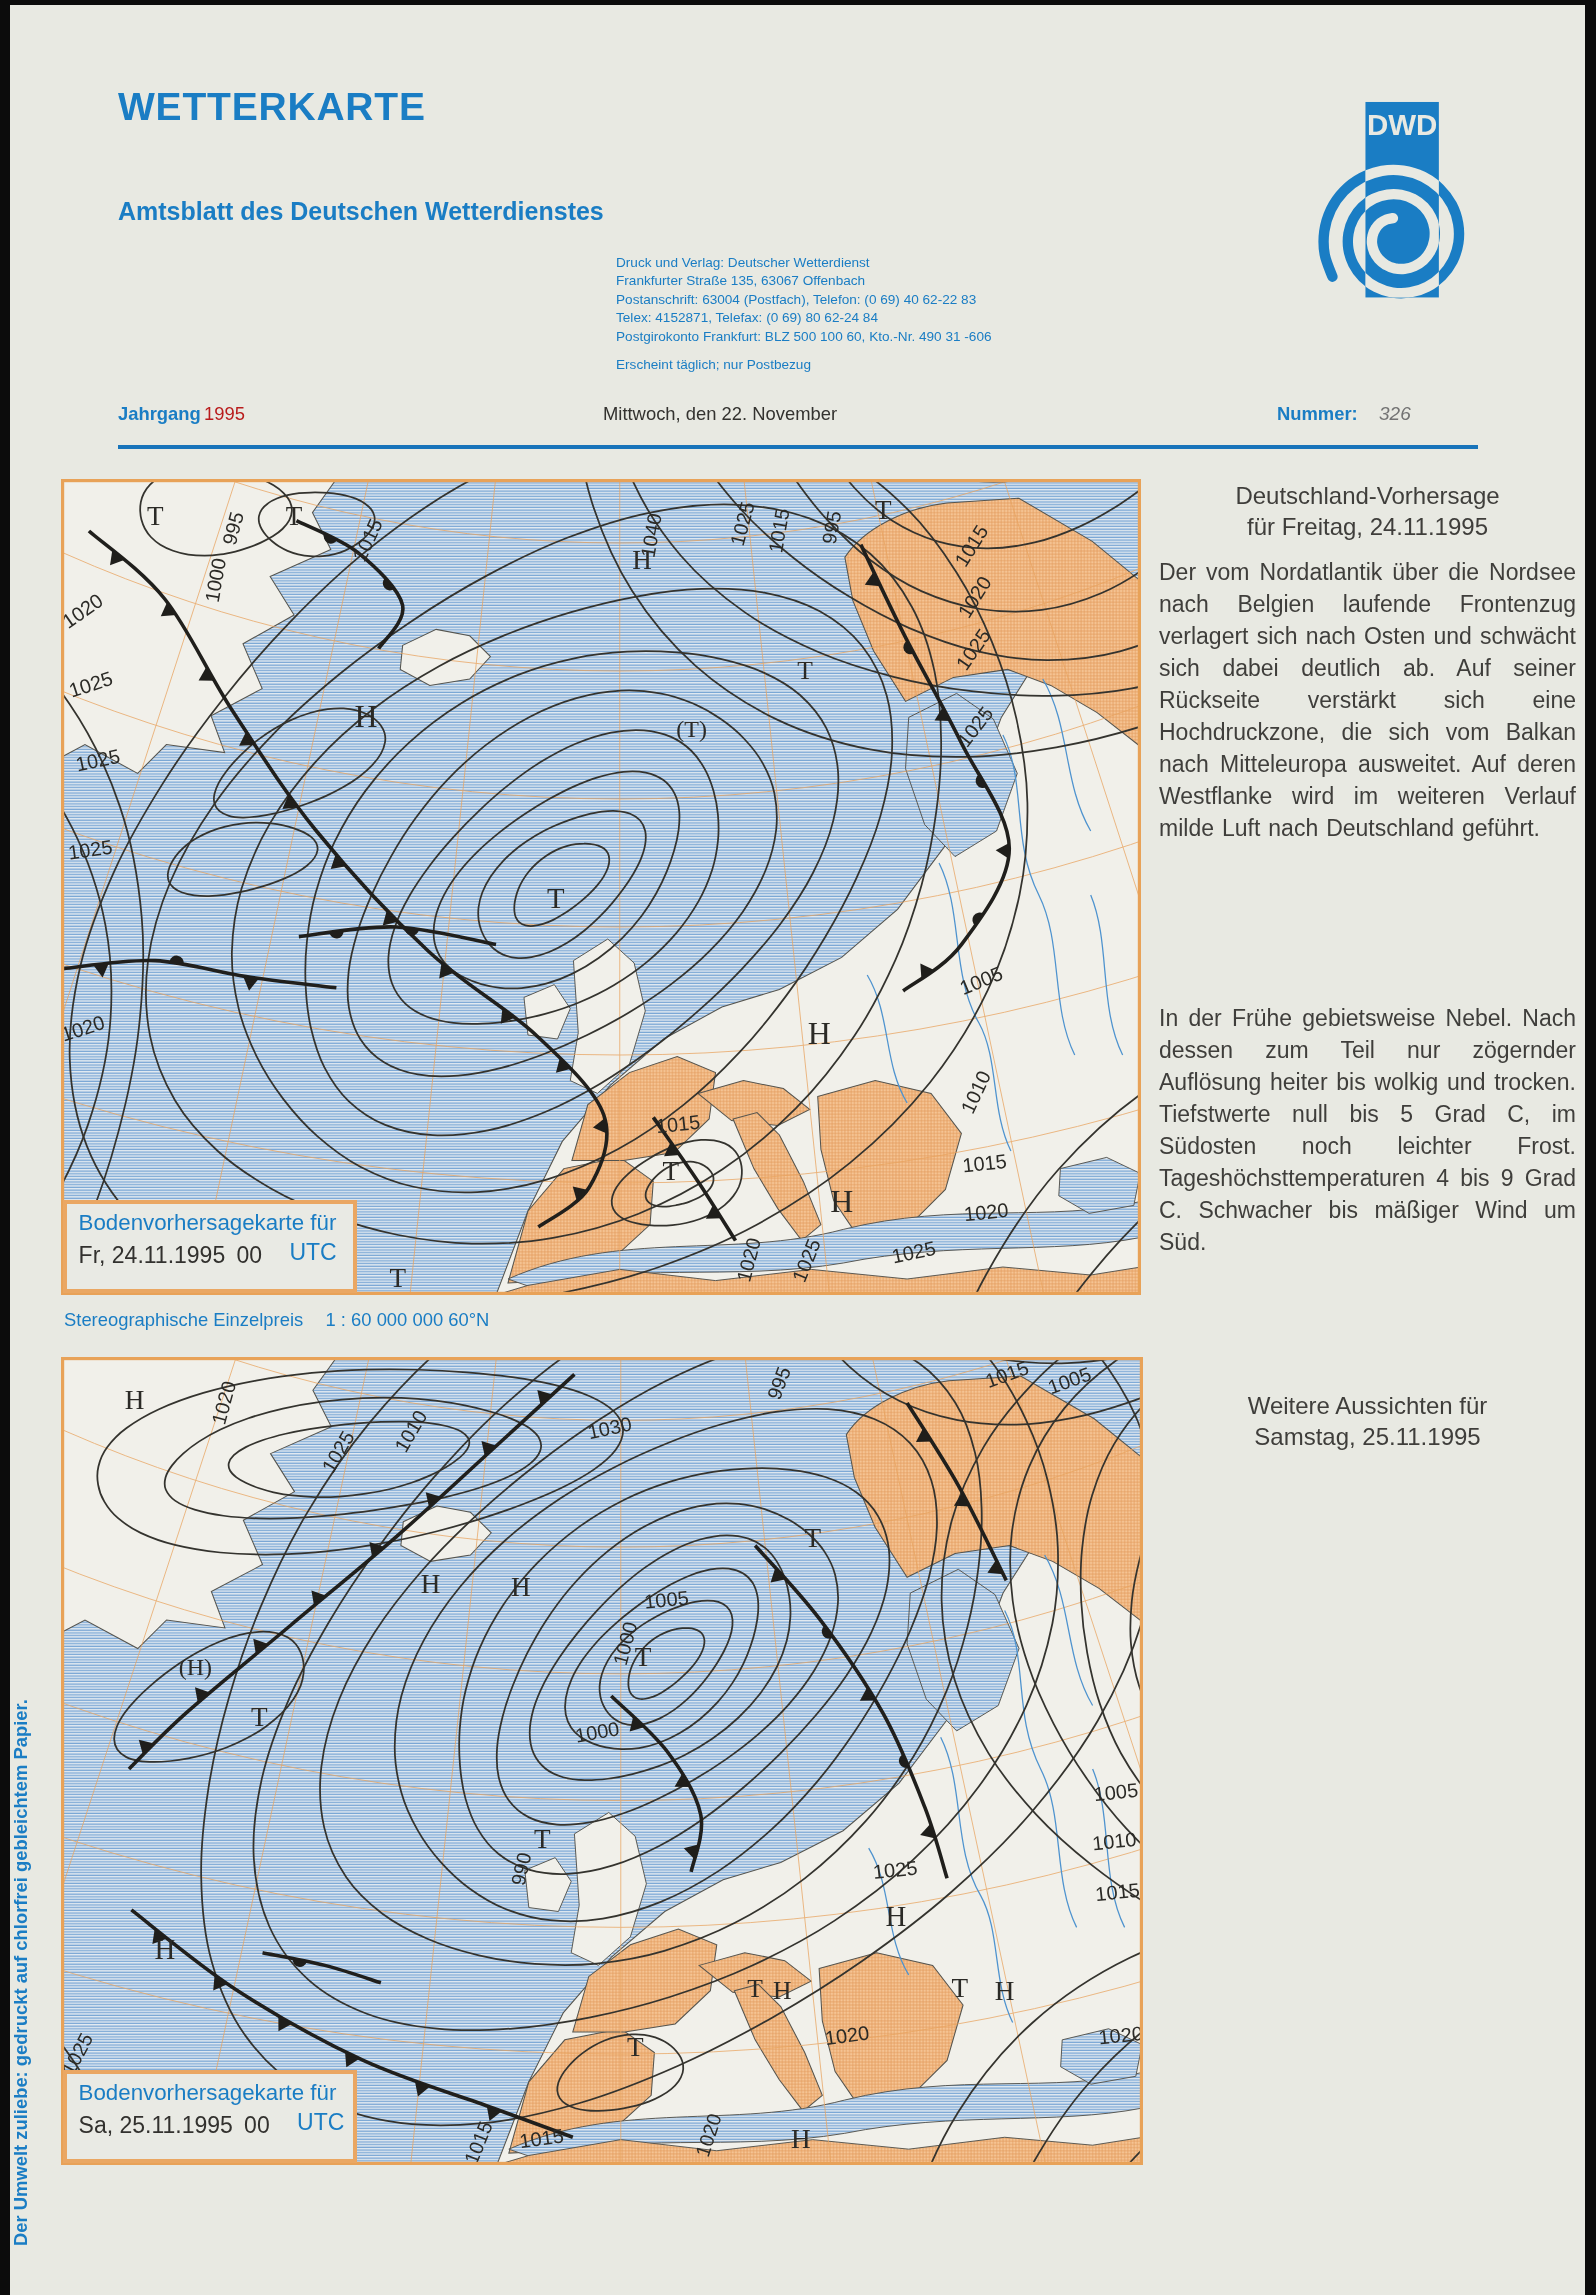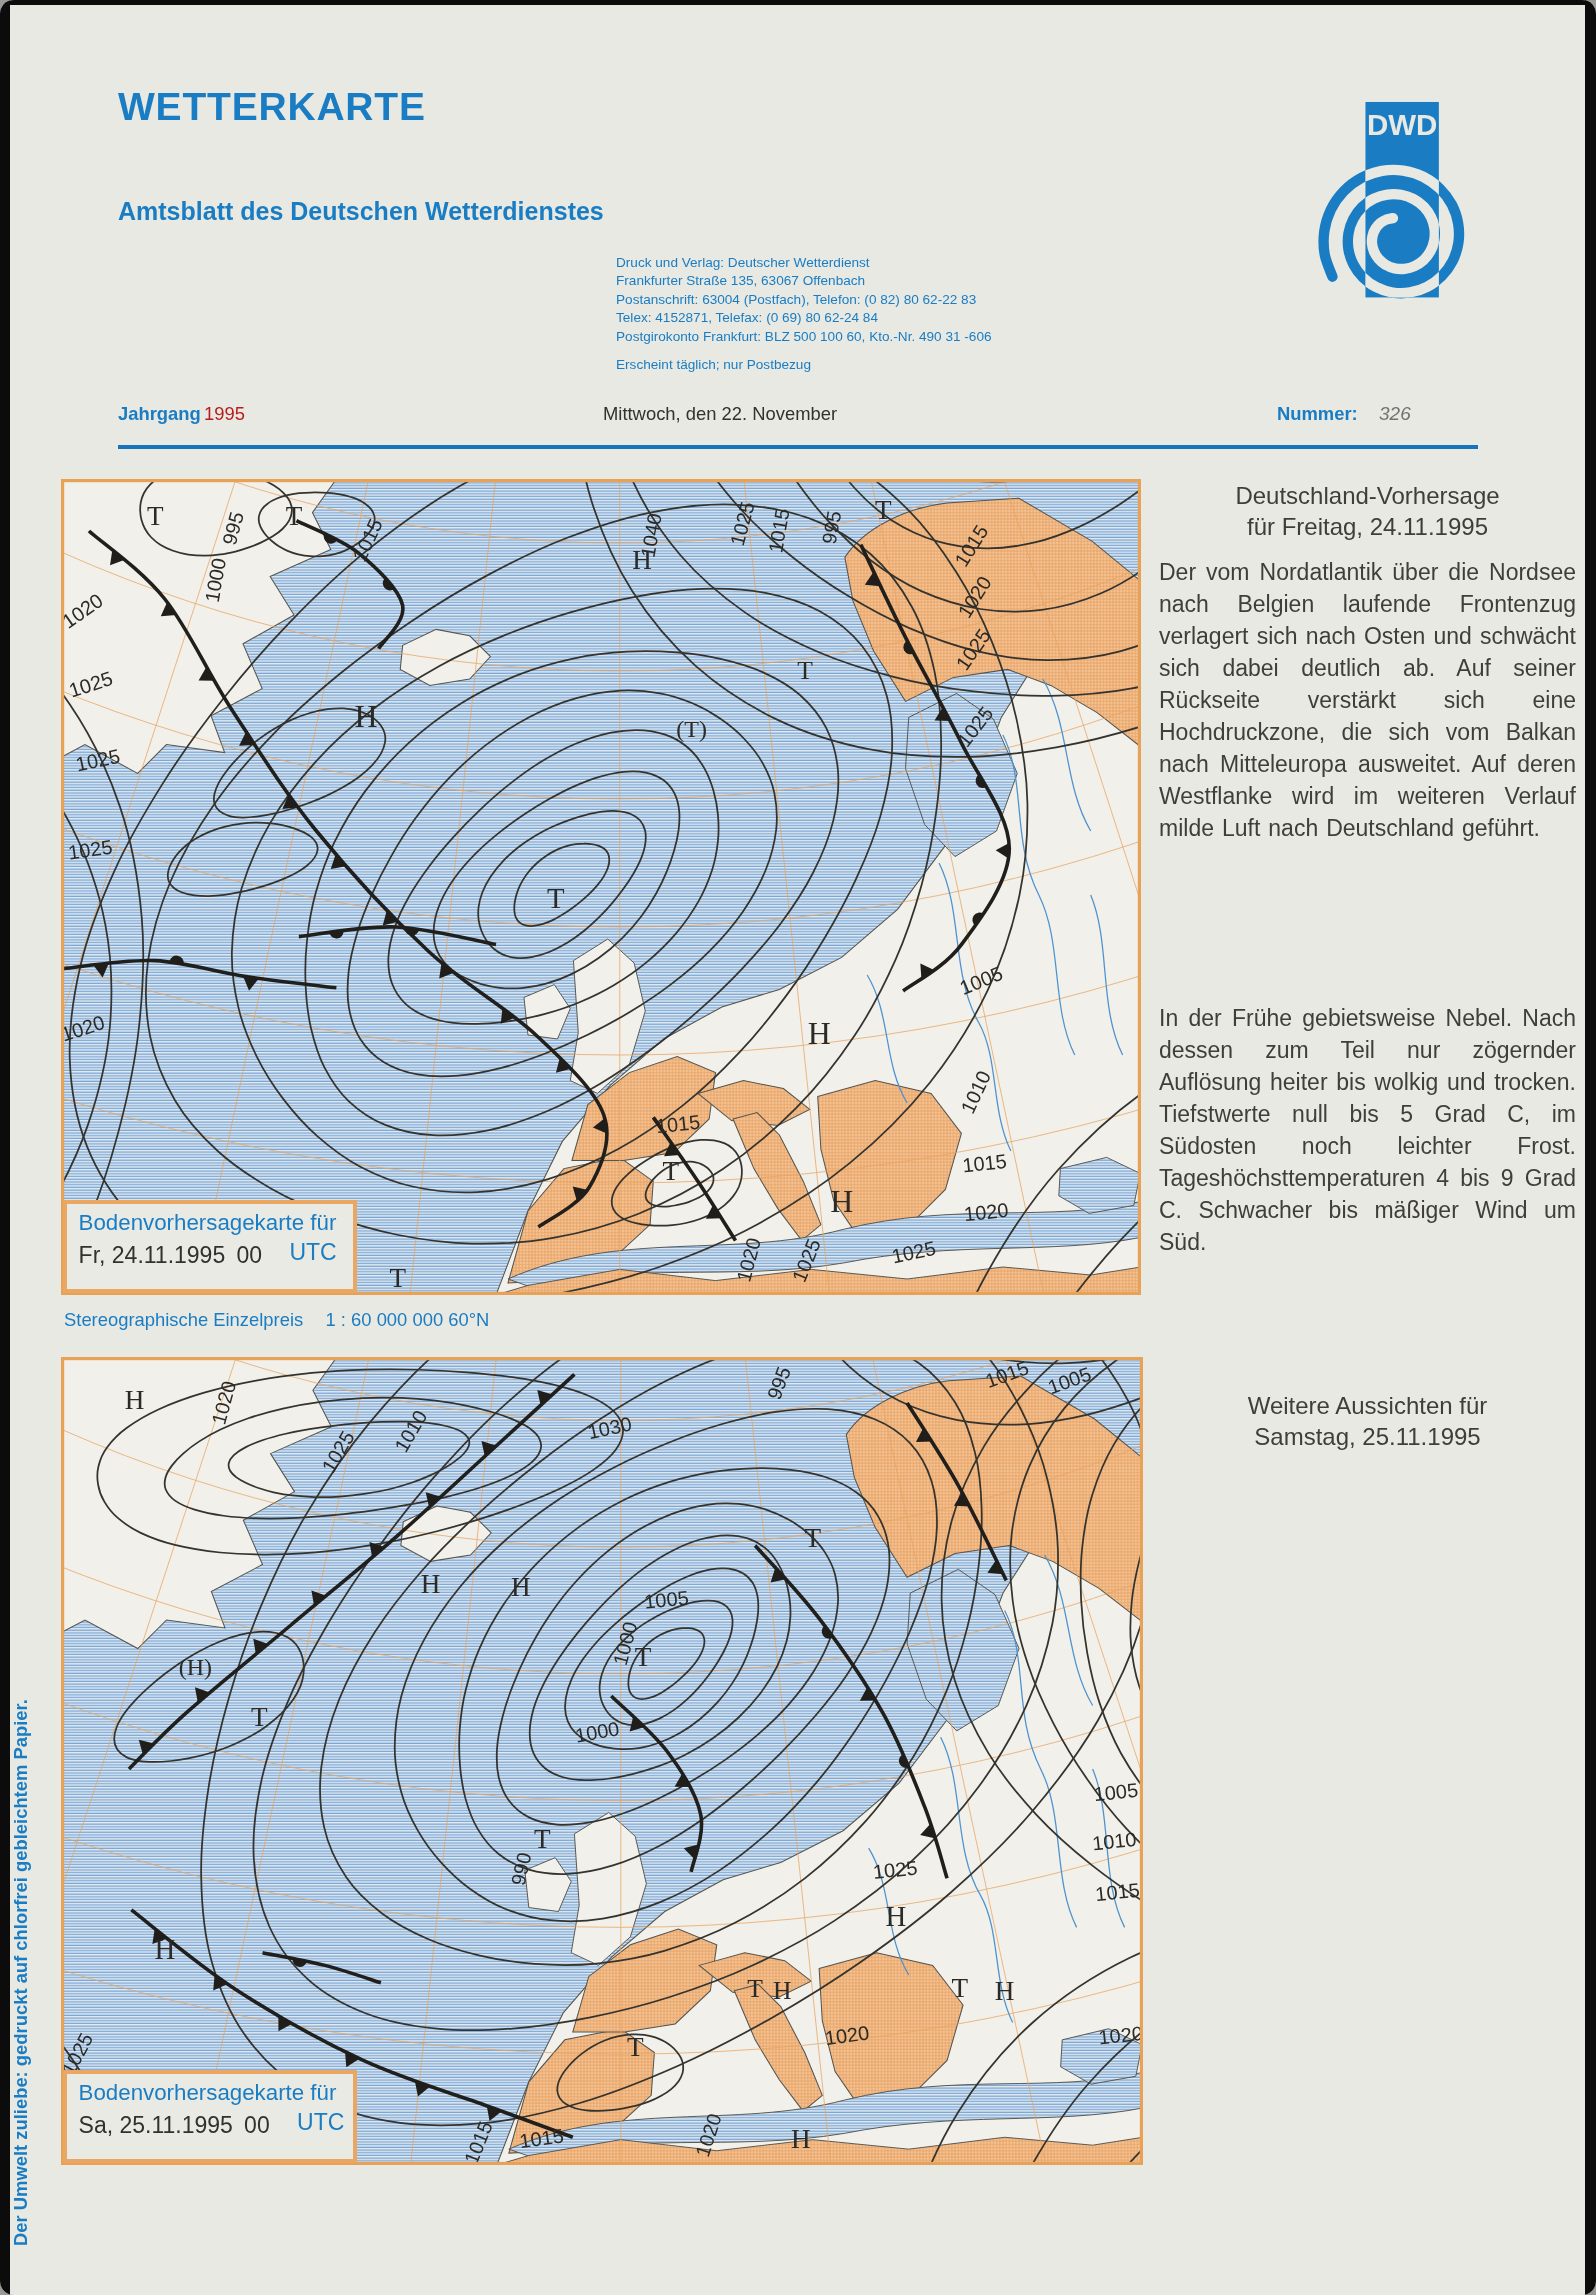--- a/index.html
+++ b/index.html
@@ -1,17 +1,17 @@
 <!DOCTYPE html>
 <html lang="de" style="font-size:12.8px"><head>
 <meta charset="utf-8">
 <style>
   html,body{margin:0;padding:0;background:#9a9a96;}
   #page{position:relative;width:1596px;height:2295px;background:#e8e9e2;overflow:hidden;
-        font-family:"Liberation Sans",sans-serif;color:#3a3936;border-radius:14px;}
+        font-family:"Liberation Sans",sans-serif;color:#3a3936;}
   .edge{position:absolute;background:#0c0c0c;}
   .blue{color:#1a7dc4;}
   .abs{position:absolute;}
   #title{left:118px;top:85px;font-size:39px;font-weight:bold;letter-spacing:0.8px;}
   #subtitle{left:118px;top:197px;font-size:25px;font-weight:bold;}
   .mh-line{font-size:13.6px;line-height:18.4px;white-space:nowrap;color:#1a7dc4;}
   .bold{font-weight:bold;}
   #mh-left{left:118px;top:254px;}
   #mh-center{left:616px;top:254px;}
   .gap{height:9.6px;}
@@ -44,21 +44,21 @@
   <div class="edge" style="left:1585px;top:0;width:11.2px;height:2295px;"></div>
   <div class="edge" style="left:0;top:0;width:1596px;height:4.8px;"></div>
 
   <div class="abs blue" id="title">WETTERKARTE</div>
   <div class="abs blue" id="subtitle">Amtsblatt des Deutschen Wetterdienstes</div>
 
 
   <div class="abs" id="mh-center">
     <div class="mh-line">Druck und Verlag: Deutscher Wetterdienst</div>
     <div class="mh-line">Frankfurter Straße 135, 63067 Offenbach</div>
-    <div class="mh-line">Postanschrift: 63004 (Postfach), Telefon: (0 82) 80 62-22 83</div>
+    <div class="mh-line">Postanschrift: 63004 (Postfach), Telefon: (0 69) 40 62-22 83</div>
     <div class="mh-line">Telex: 4152871, Telefax: (0 69) 80 62-24 84</div>
     <div class="mh-line">Postgirokonto Frankfurt: BLZ 500 100 60, Kto.-Nr. 490 31 -606</div>
     <div class="gap"></div>
     <div class="mh-line">Erscheint täglich; nur Postbezug</div>
   </div>
 
   <svg id="logo" viewBox="0 0 210 272">
     <defs>
       <clipPath id="logoClip">
           <rect x="78" y="10" width="92" height="245"></rect>

